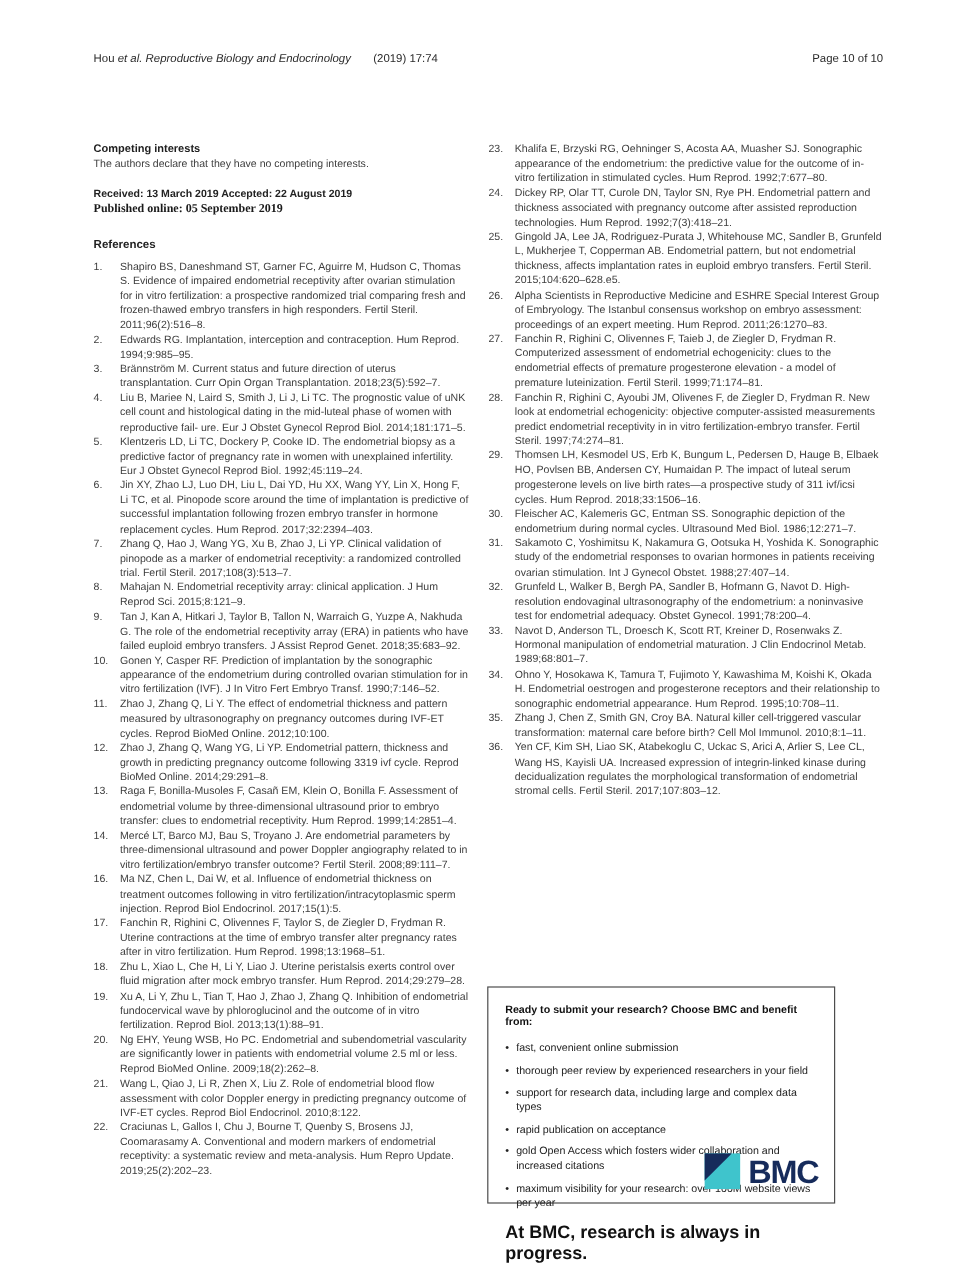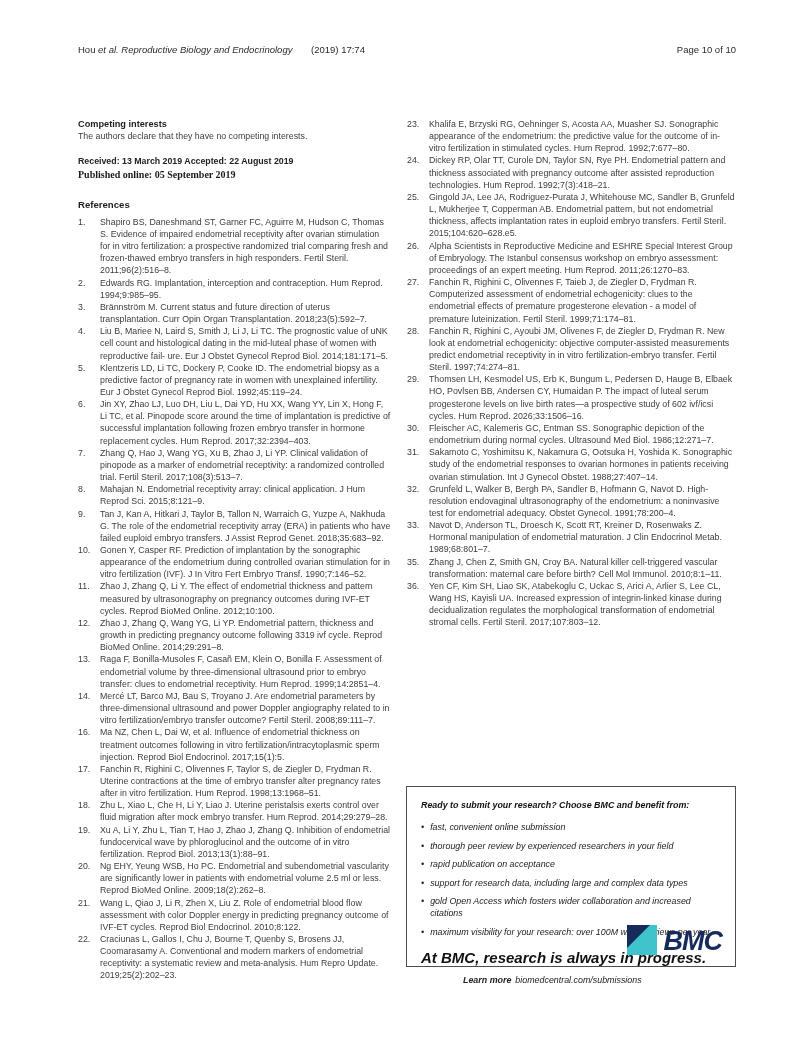--- a/index.html
+++ b/index.html
@@ -22,21 +22,21 @@
 
   .refs-title{margin-top:18px;font-weight:bold;font-size:9.6px;color:#1f1f1f;}
   ol.refs{list-style:none;margin:5px 0 0;padding:0;}
   ol.refs li{display:flex;font-size:8.8px;line-height:12.15px;color:#3d3d3d;}
   .ref-num{flex:0 0 22px;}
   .ref-text{flex:1;}
 
   .pub-note{margin-top:14px;}
   .pub-note h2{margin:0 0 4px;font-size:12.8px;font-weight:bold;color:#111;letter-spacing:.1px;}
 
-  .promo-box{position:absolute;left:406px;top:786px;width:330px;height:181px;border:1px solid #4d4d4d;box-sizing:border-box;padding:13px 14px 10px;color:#222;font-style:italic;}
+  .promo-box{position:absolute;left:406px;top:822px;width:290px;height:181px;border:1px solid #4d4d4d;box-sizing:border-box;padding:13px 14px 10px;color:#222;}
   .promo-head{font-size:8.9px;font-weight:bold;color:#111;}
   ul.promo-bullets{list-style:none;margin:11px 0 0;padding:0;}
   ul.promo-bullets li{font-size:8.9px;line-height:12px;margin-bottom:6.5px;display:flex;}
   ul.promo-bullets li::before{content:"\2022";margin-right:6px;font-size:9px;}
   .promo-tagline{font-weight:bold;font-size:15px;margin-top:11px;color:#111;}
   .promo-learn{font-size:8.9px;margin-top:9px;padding-left:42px;}
   .promo-learn b{margin-right:4px;}
   .promo-logo{position:absolute;right:13px;bottom:11px;display:flex;align-items:flex-end;gap:7px;}
   .bmc-text{font-weight:bold;font-size:27px;letter-spacing:-1px;line-height:1;}
 </style>
@@ -171,57 +171,61 @@
       <li>
       <span class="ref-num">27.</span>
       <span class="ref-text">Fanchin R, Righini C, Olivennes F, Taieb J, de Ziegler D, Frydman R. Computerized assessment of endometrial echogenicity: clues to the endometrial effects of premature progesterone elevation - a model of premature luteinization. Fertil Steril. 1999;71:174–81.</span>
     </li>
       <li>
       <span class="ref-num">28.</span>
       <span class="ref-text">Fanchin R, Righini C, Ayoubi JM, Olivenes F, de Ziegler D, Frydman R. New look at endometrial echogenicity: objective computer-assisted measurements predict endometrial receptivity in in vitro fertilization-embryo transfer. Fertil Steril. 1997;74:274–81.</span>
     </li>
       <li>
       <span class="ref-num">29.</span>
-      <span class="ref-text">Thomsen LH, Kesmodel US, Erb K, Bungum L, Pedersen D, Hauge B, Elbaek HO, Povlsen BB, Andersen CY, Humaidan P. The impact of luteal serum progesterone levels on live birth rates—a prospective study of 602 ivf/icsi cycles. Hum Reprod. 2026;33:1506–16.</span>
+      <span class="ref-text">Thomsen LH, Kesmodel US, Erb K, Bungum L, Pedersen D, Hauge B, Elbaek HO, Povlsen BB, Andersen CY, Humaidan P. The impact of luteal serum progesterone levels on live birth rates—a prospective study of 311 ivf/icsi cycles. Hum Reprod. 2018;33:1506–16.</span>
     </li>
       <li>
       <span class="ref-num">30.</span>
       <span class="ref-text">Fleischer AC, Kalemeris GC, Entman SS. Sonographic depiction of the endometrium during normal cycles. Ultrasound Med Biol. 1986;12:271–7.</span>
     </li>
       <li>
       <span class="ref-num">31.</span>
       <span class="ref-text">Sakamoto C, Yoshimitsu K, Nakamura G, Ootsuka H, Yoshida K. Sonographic study of the endometrial responses to ovarian hormones in patients receiving ovarian stimulation. Int J Gynecol Obstet. 1988;27:407–14.</span>
     </li>
       <li>
       <span class="ref-num">32.</span>
       <span class="ref-text">Grunfeld L, Walker B, Bergh PA, Sandler B, Hofmann G, Navot D. High-resolution endovaginal ultrasonography of the endometrium: a noninvasive test for endometrial adequacy. Obstet Gynecol. 1991;78:200–4.</span>
     </li>
       <li>
       <span class="ref-num">33.</span>
       <span class="ref-text">Navot D, Anderson TL, Droesch K, Scott RT, Kreiner D, Rosenwaks Z. Hormonal manipulation of endometrial maturation. J Clin Endocrinol Metab. 1989;68:801–7.</span>
+    </li>
+      <li>
+      <span class="ref-num">34.</span>
+      <span class="ref-text">Ohno Y, Hosokawa K, Tamura T, Fujimoto Y, Kawashima M, Koishi K, Okada H. Endometrial oestrogen and progesterone receptors and their relationship to sonographic endometrial appearance. Hum Reprod. 1995;10:708–11.</span>
     </li>
       <li>
       <span class="ref-num">35.</span>
       <span class="ref-text">Zhang J, Chen Z, Smith GN, Croy BA. Natural killer cell-triggered vascular transformation: maternal care before birth? Cell Mol Immunol. 2010;8:1–11.</span>
     </li>
       <li>
       <span class="ref-num">36.</span>
       <span class="ref-text">Yen CF, Kim SH, Liao SK, Atabekoglu C, Uckac S, Arici A, Arlier S, Lee CL, Wang HS, Kayisli UA. Increased expression of integrin-linked kinase during decidualization regulates the morphological transformation of endometrial stromal cells. Fertil Steril. 2017;107:803–12.</span>
     </li>
     </ol>
 
 </div>
 
 <div class="promo-box">
   <div class="promo-head">Ready to submit your research?  Choose BMC and benefit from:</div>
   <ul class="promo-bullets">
       <li>fast, convenient online submission</li>
       <li>thorough peer review by experienced researchers in your field</li>
+      <li>support for research data, including large and complex data types</li>
       <li>rapid publication on acceptance</li>
-      <li>support for research data, including large and complex data types</li>
       <li>gold Open Access which fosters wider collaboration and increased citations</li>
       <li>maximum visibility for your research: over 100M website views per year</li>
     </ul>
   <div class="promo-tagline">At BMC, research is always in progress.</div>
   <div class="promo-learn">
     <b>Learn more</b><span>biomedcentral.com/submissions</span>
   </div>
   <div class="promo-logo">
     <svg width="30" height="30">
       <rect x="0" y="0" width="30" height="30" fill="#3fc4cc"></rect>

